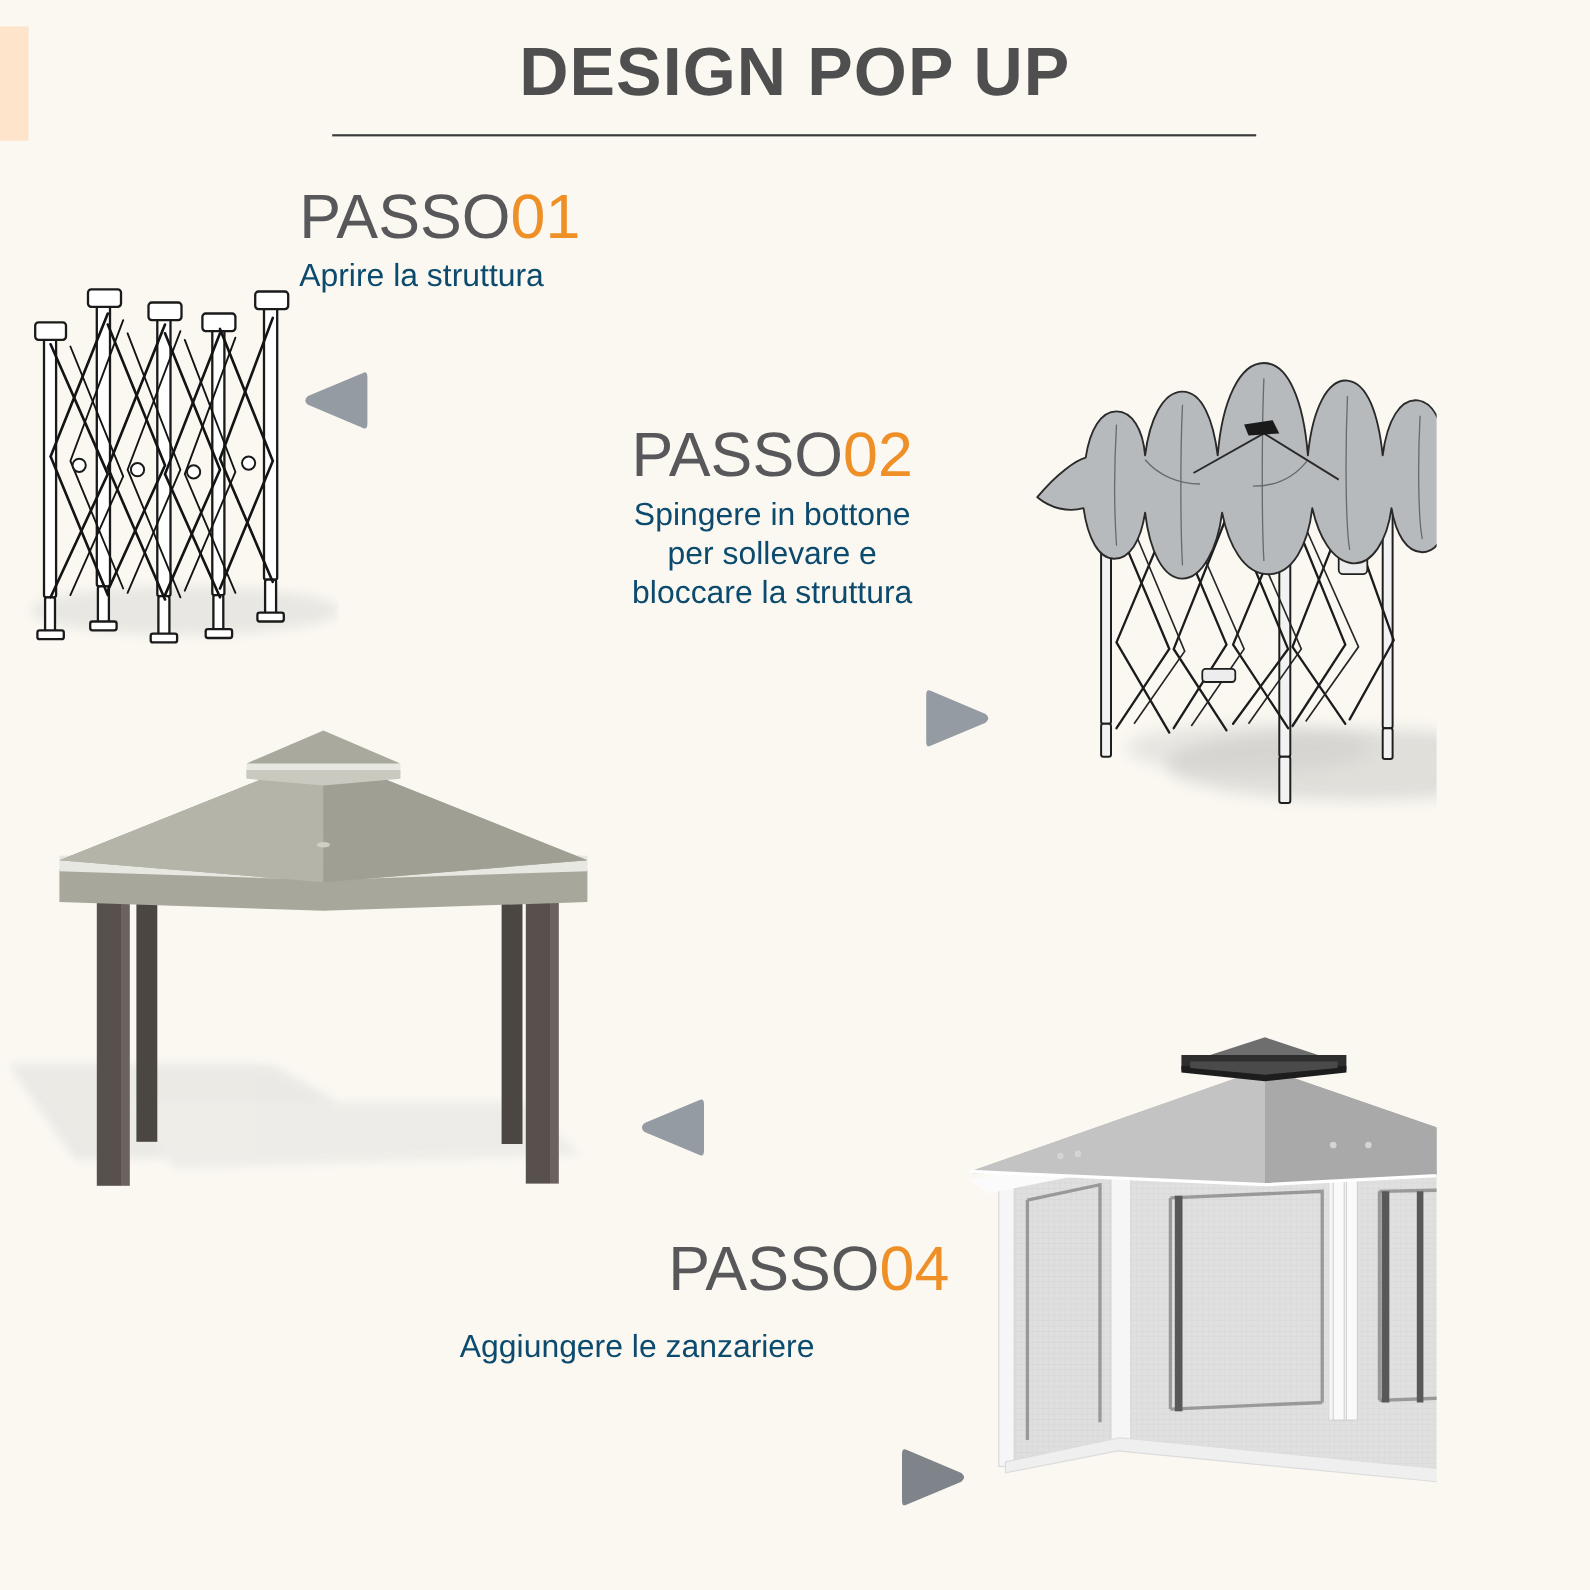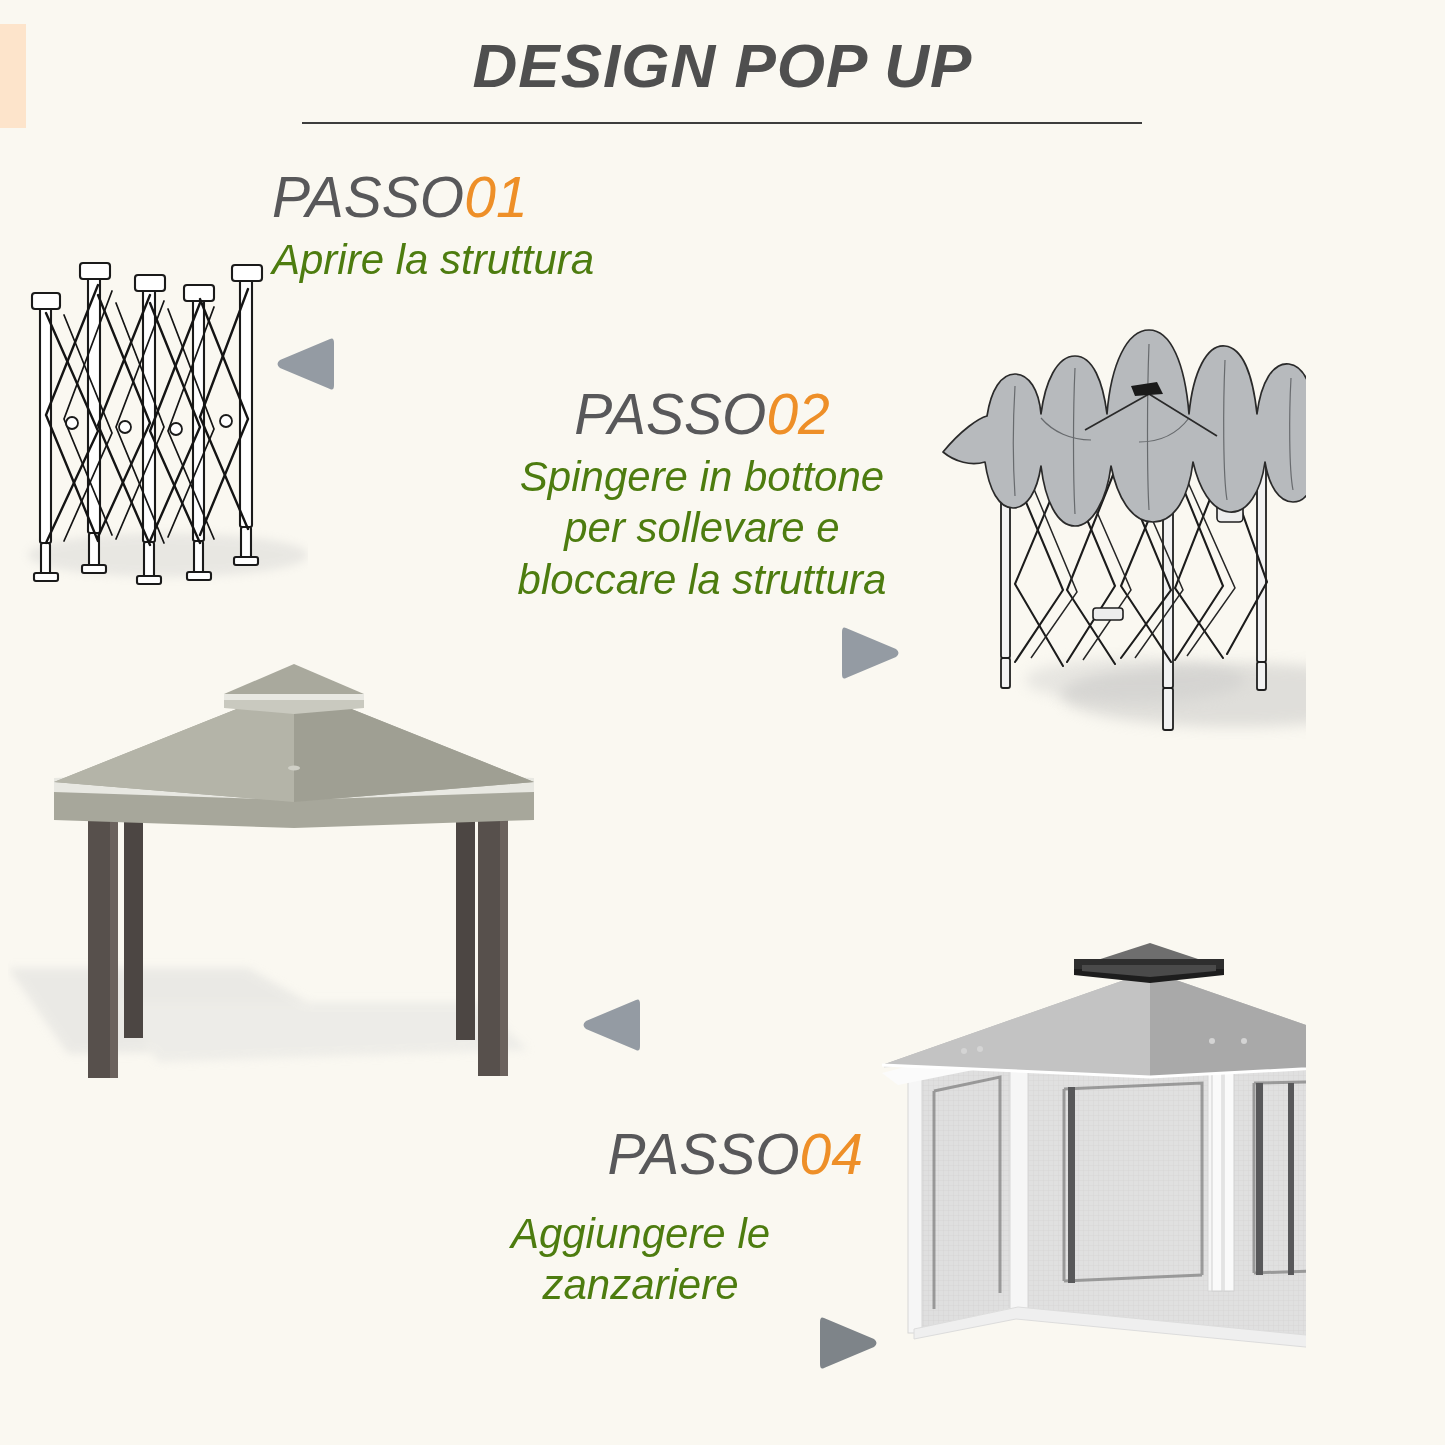--- a/index.html
+++ b/index.html
@@ -12,21 +12,20 @@
     background: #faf8f1;
     font-family: "Liberation Sans", sans-serif;
     overflow: hidden;
   }
   #page {
     position: relative;
     width: 1306px;
     height: 1445px;
     background: #faf8f1;
     overflow: hidden;
-    font-style: italic;
   }
 
   
   .accent-bar {
     position: absolute;
     background: #fbe3c8;
   }
   .accent-left {
     left: 0px;
     top: 24px;
@@ -73,33 +72,33 @@
     font-size: 57px;
     color: #58585a;
     line-height: 1.02;
     white-space: nowrap;
     font-family: "Liberation Sans", sans-serif;
   }
   .step-heading .num {
     color: #ee8f28;
   }
   .step-desc {
-    font-size: 42px;
-    color: #4d7c0f;
+    font-size: 29px;
+    color: #0c4a6e;
     line-height: 1.22;
     margin-top: 8px;
     font-family: "Liberation Sans", sans-serif;
     white-space: pre-line;
   }
 
   .step-1 { left: 272px; top: 168px; text-align: left; }
   .step-2 { left: 503px; top: 385px; width: 398px; text-align: center; }
   .step-3 { left: 572px; top: 765px; text-align: left; }
   .step-4 { left: 418px; top: 1125px; width: 445px; text-align: right; }
-  .step-4 .step-desc { text-align: center; margin-top: 25px; }
+  .step-4 .step-desc { text-align: left; margin-top: 25px; }
 
   
   .arrow {
     position: absolute;
     width: 0;
     height: 0;
     filter: drop-shadow(0 0 0 rgba(0,0,0,0));
   }
   .arrow svg { display: block; }
 

